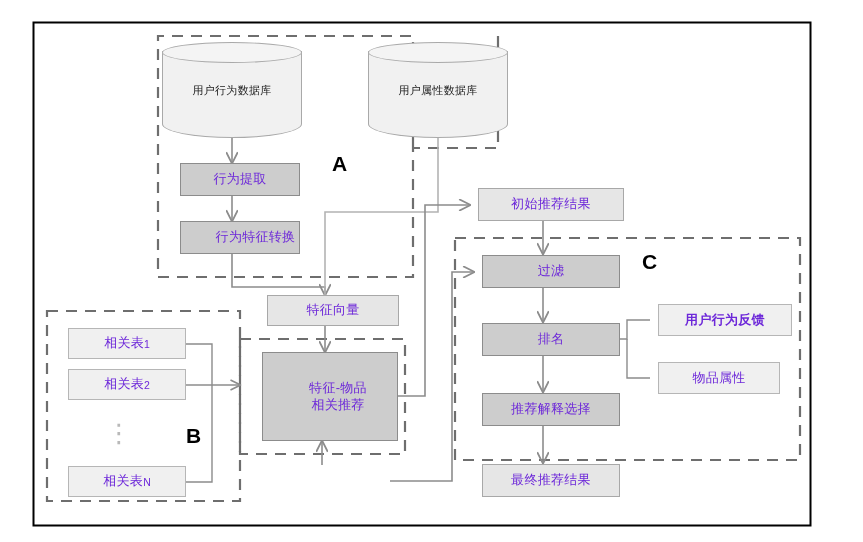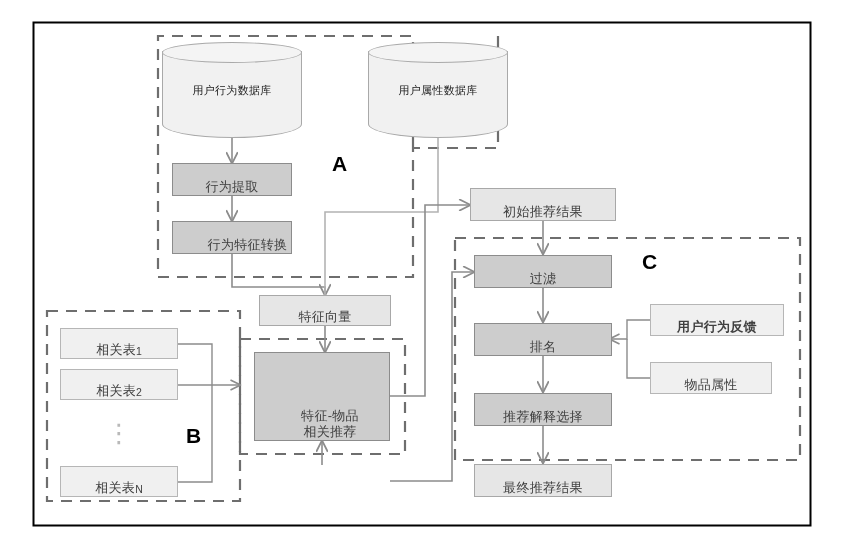--- a/index.html
+++ b/index.html
@@ -21,28 +21,29 @@
     left: 0;
     top: 0;
     width: 863px;
     height: 542px;
   }
   
   .node {
     position: absolute;
     box-sizing: border-box;
     display: flex;
-    align-items: flex-end;
+    align-items: center;
     justify-content: center;
     text-align: center;
-    color: #404040;
+    color: #6d28d9;
     font-size: 13px;
     line-height: 1.25;
     letter-spacing: 0.3px;
     z-index: 4;
+    margin-left: 8px;
   }
   .node-dark {
     background: #cdcdcd;
     border: 1.6px solid #8c8c8c;
   }
   .node-light {
     background: #e6e6e6;
     border: 1.4px solid #a8a8a8;
   }
   .node-pale {

